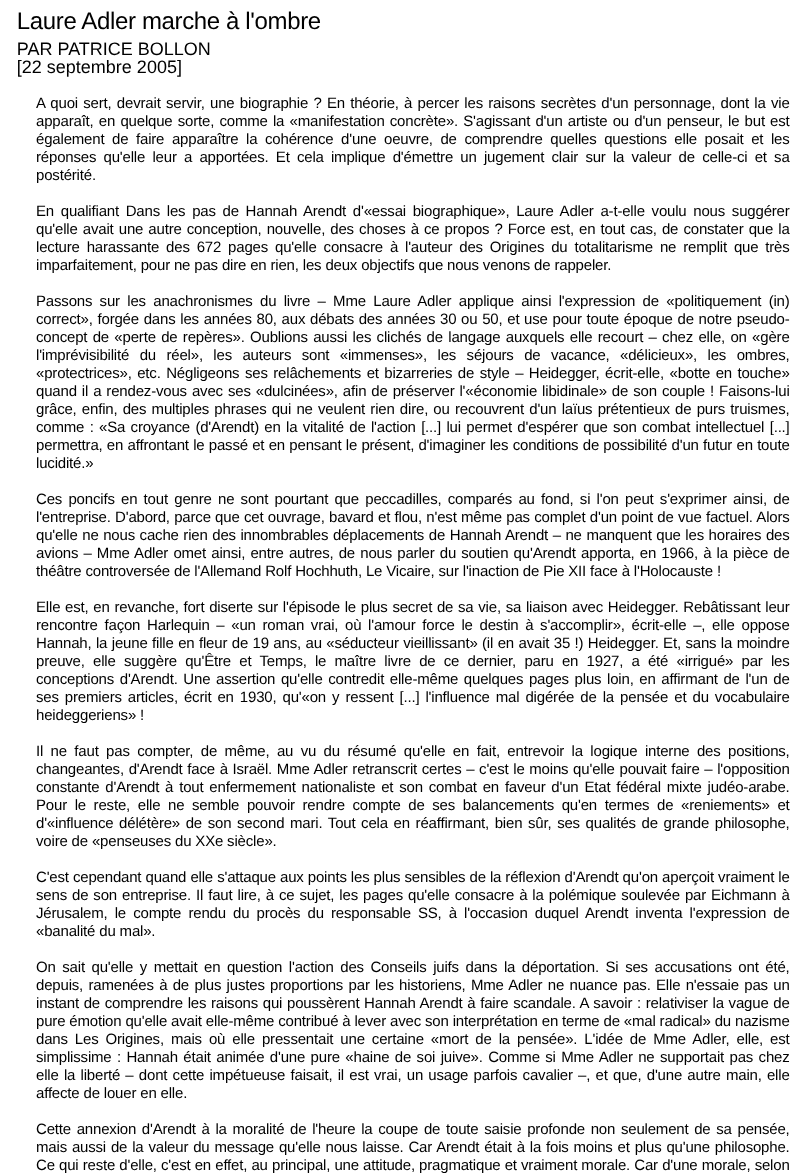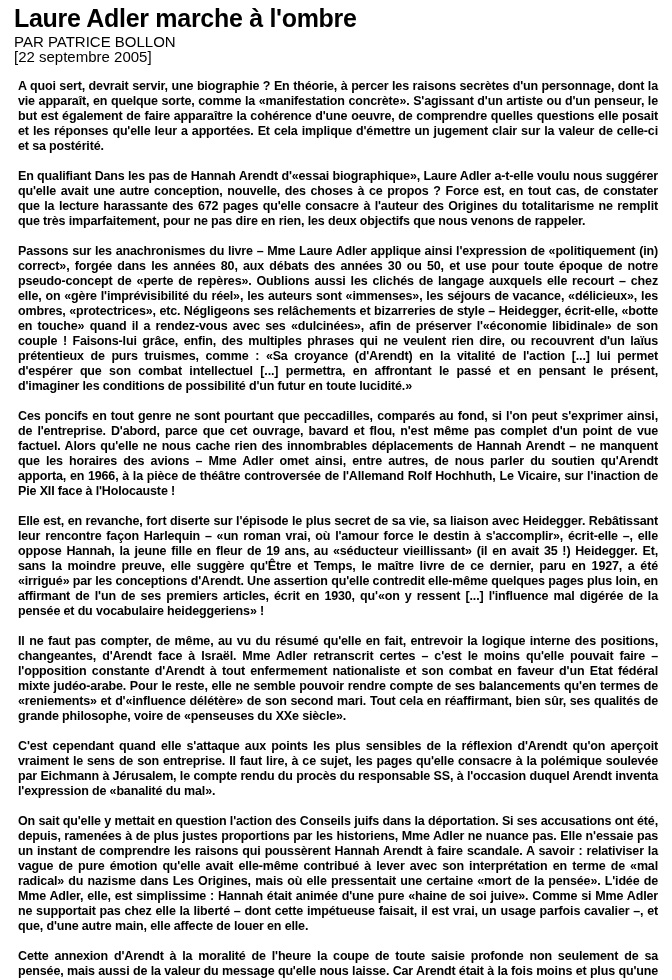--- a/index.html
+++ b/index.html
@@ -4,28 +4,28 @@
 <style>
   html, body { margin: 0; padding: 0; background: #ffffff; }
   body {
     width: 672px; height: 980px; overflow: hidden;
     font-family: "Liberation Sans", sans-serif;
     color: #000;
   }
   .page { padding: 6px 14px 0 14px; width: 644px; }
   h1 {
     font-family: "Liberation Sans", sans-serif;
-    font-size: 25px; font-weight: bold; margin: 0 0 4px 0; line-height: 24px;
+    font-size: 20px; font-weight: normal; margin: 0 0 4px 0; line-height: 24px;
     letter-spacing: -0.3px;
   }
   .byline, .date { font-size: 15px; line-height: 15px; margin: 0; }
   .date { margin-bottom: 15px; }
   p.para {
-    font-size: 12.5px; line-height: 15px; margin: 0 0 15px 4px;
-    text-align: justify; letter-spacing: -0.15px; font-weight: bold;
+    font-size: 12.5px; line-height: 15px; margin: 0 0 15px 16px;
+    text-align: justify; letter-spacing: -0.15px;
   }
 </style>
 </head>
 <body>
 
 <div class="page">
   <h1>Laure Adler marche à l'ombre</h1>
   <div class="byline">PAR PATRICE BOLLON</div>
   <div class="date">[22 septembre 2005]</div>
 

